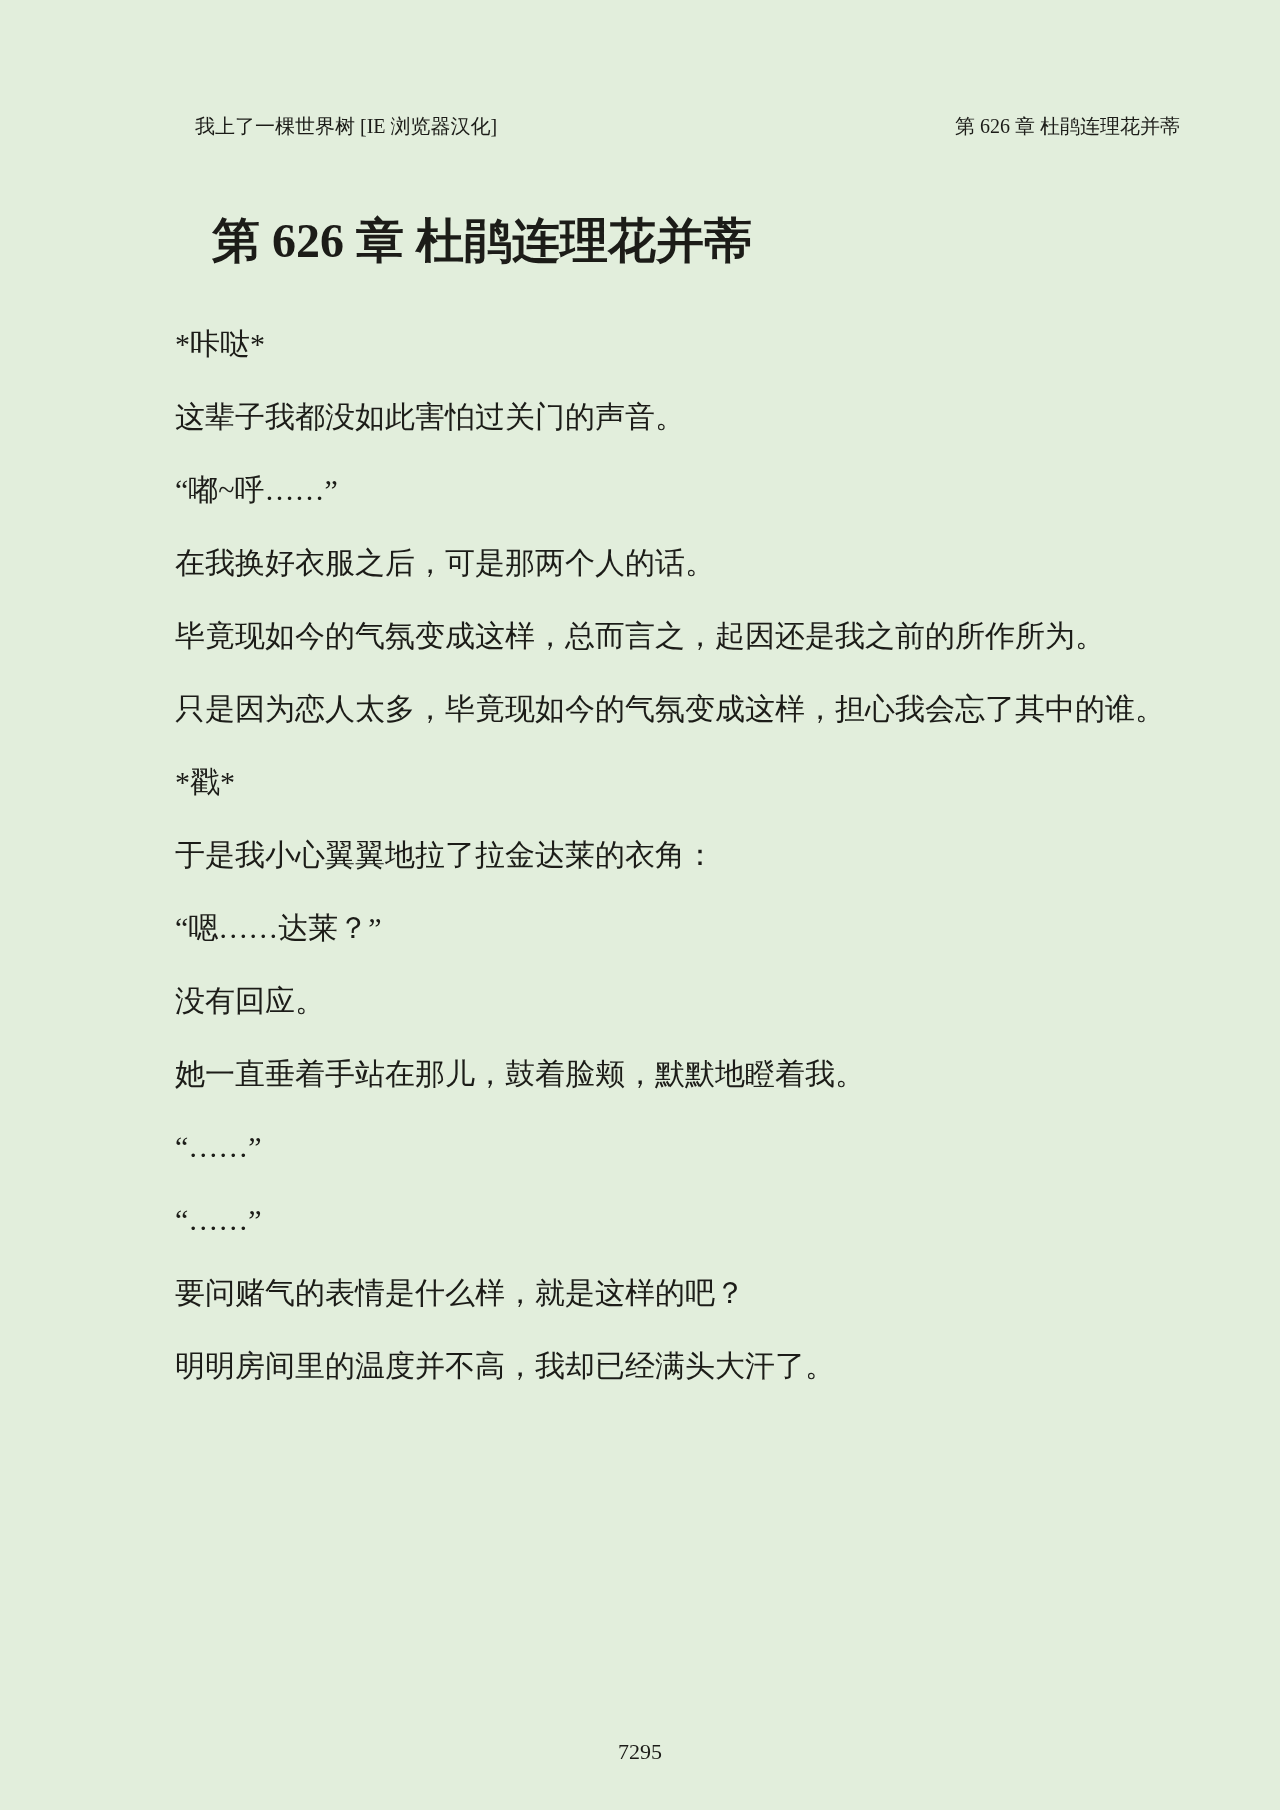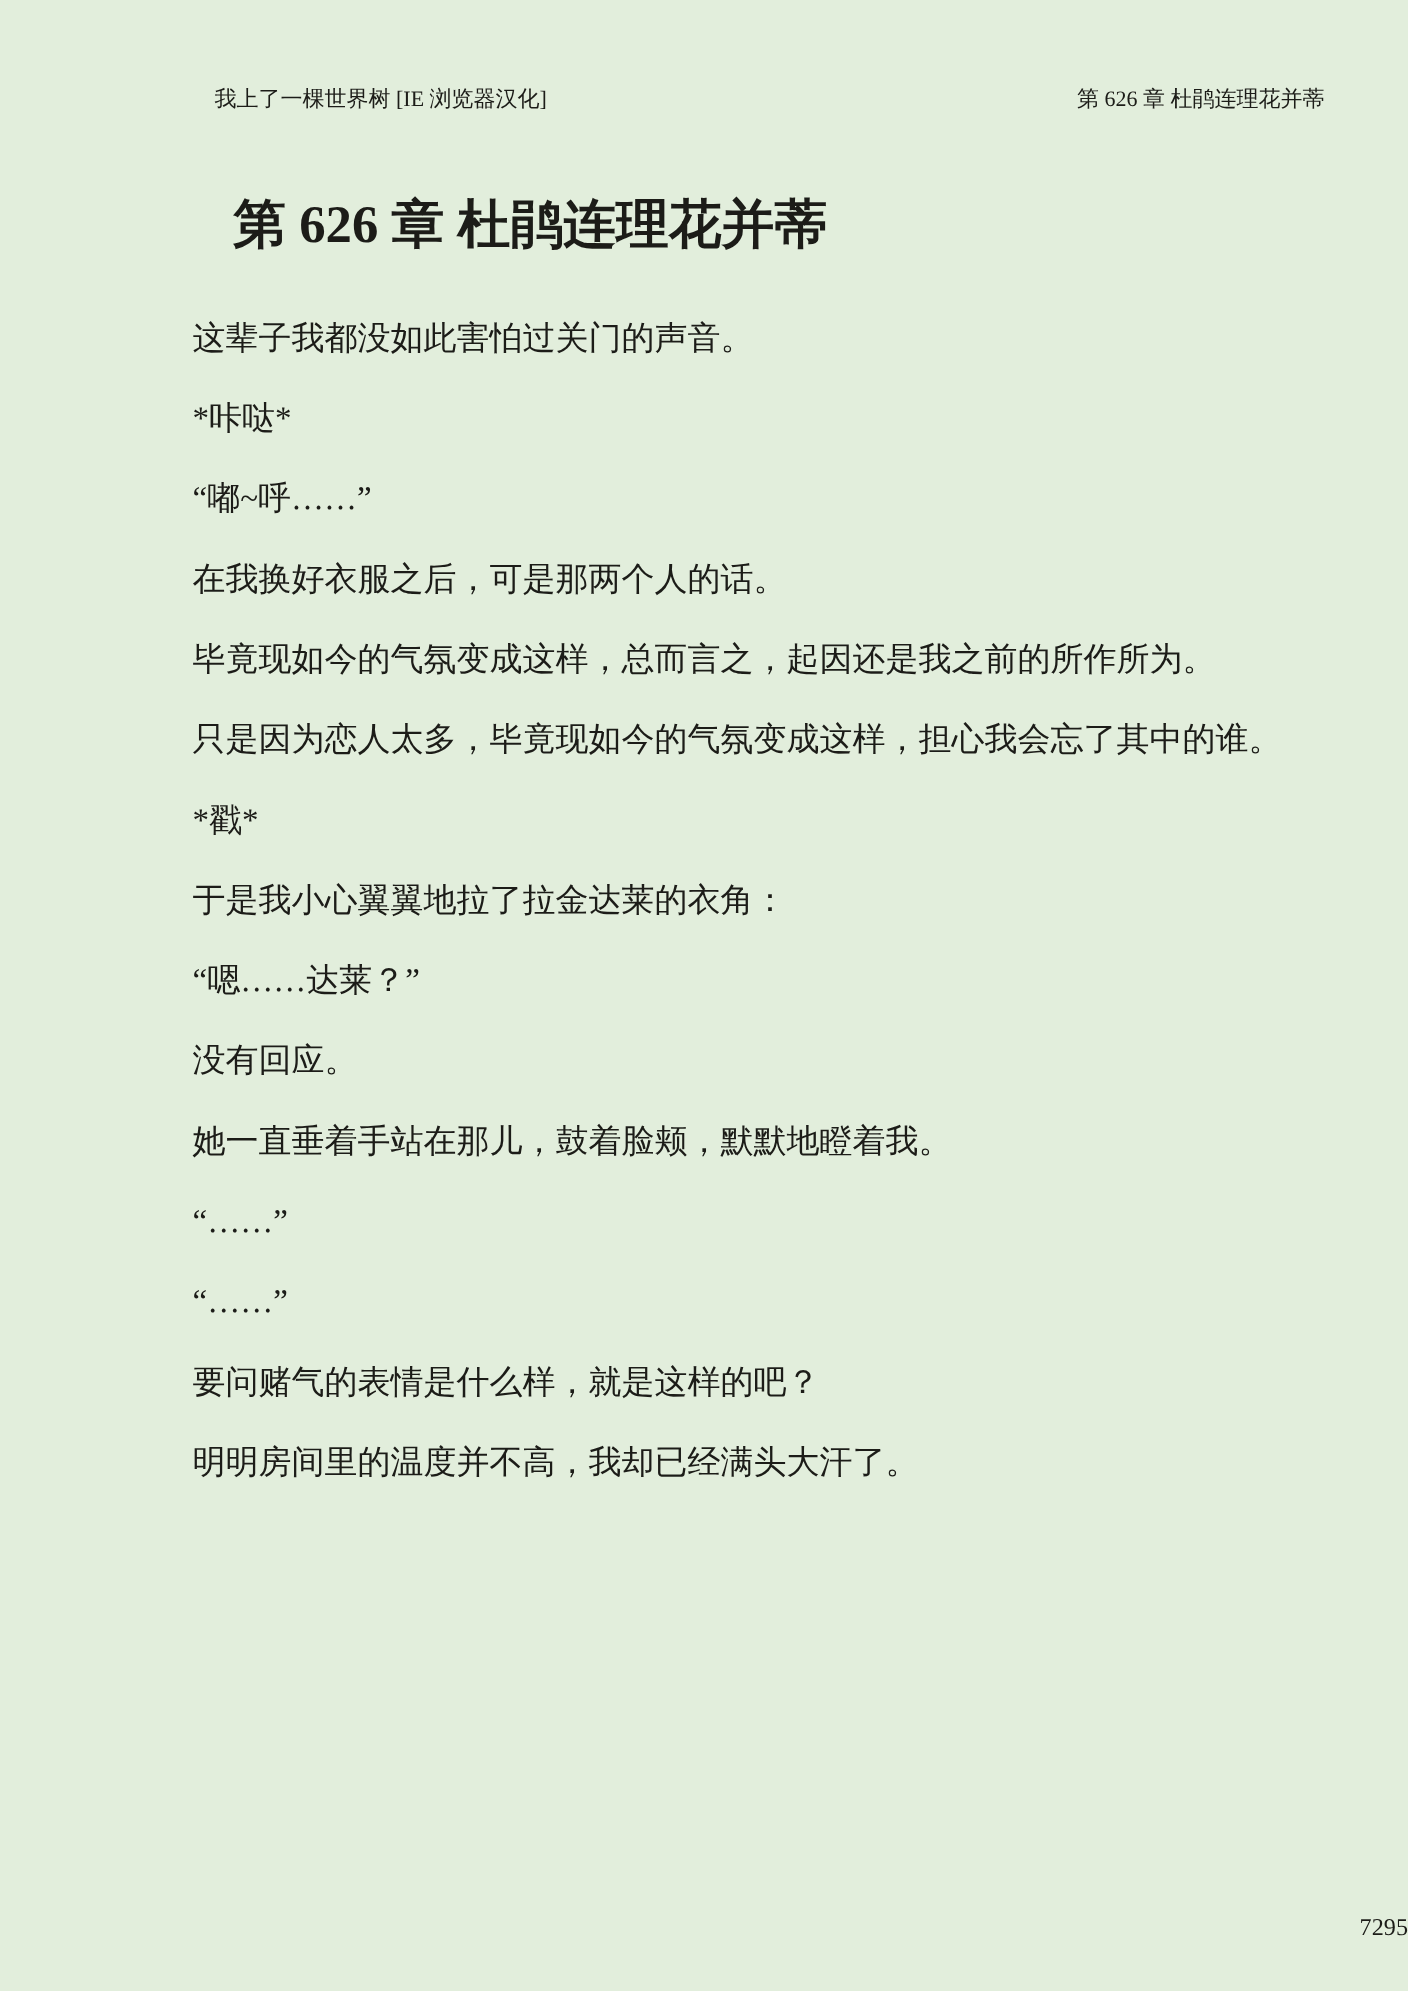--- a/index.html
+++ b/index.html
@@ -7,24 +7,25 @@
   body {
     background: #e2eedc;
     color: #1c1c18;
     font-family: "Liberation Serif", "DejaVu Serif", serif;
     position: relative;
     overflow: hidden;
   }
   .header {
     display: flex;
     justify-content: space-between;
-    padding: 78px 76px 0 195px;
+    padding: 78px 100px 0 195px;
     font-size: 20px;
     line-height: 24px;
     white-space: nowrap;
+    margin-top: 36px;
   }
   .chapter-title {
     margin: 78px 0 0 212px;
     font-size: 48px;
     line-height: 50px;
     font-weight: bold;
     white-space: nowrap;
   }
   .content {
     margin: 0 75px 0 115px;
@@ -37,38 +38,38 @@
     text-indent: 60px;
     text-align: justify;
     text-justify: inter-ideograph;
     line-break: strict;
   }
   .footer {
     position: absolute;
     top: 1738px;
     left: 0;
     width: 100%;
-    text-align: right;
+    text-align: center;
     font-size: 22px;
     line-height: 28px;
   }
 </style>
 </head>
 <body>
 
 <div class="header">
   <span>我上了一棵世界树 [IE 浏览器汉化]</span>
   <span>第 626 章 杜鹃连理花并蒂</span>
 </div>
 
 <h1 class="chapter-title">第 626 章 杜鹃连理花并蒂</h1>
 
 <div class="content">
+    <p>*咔哒*</p>
     <p>这辈子我都没如此害怕过关门的声音。</p>
-    <p>*咔哒*</p>
     <p>“嘟~呼……”</p>
     <p>在我换好衣服之后，可是那两个人的话。</p>
     <p>毕竟现如今的气氛变成这样，总而言之，起因还是我之前的所作所为。</p>
     <p>只是因为恋人太多，毕竟现如今的气氛变成这样，担心我会忘了其中的谁。</p>
     <p>*戳*</p>
     <p>于是我小心翼翼地拉了拉金达莱的衣角：</p>
     <p>“嗯……达莱？”</p>
     <p>没有回应。</p>
     <p>她一直垂着手站在那儿，鼓着脸颊，默默地瞪着我。</p>
     <p>“……”</p>

